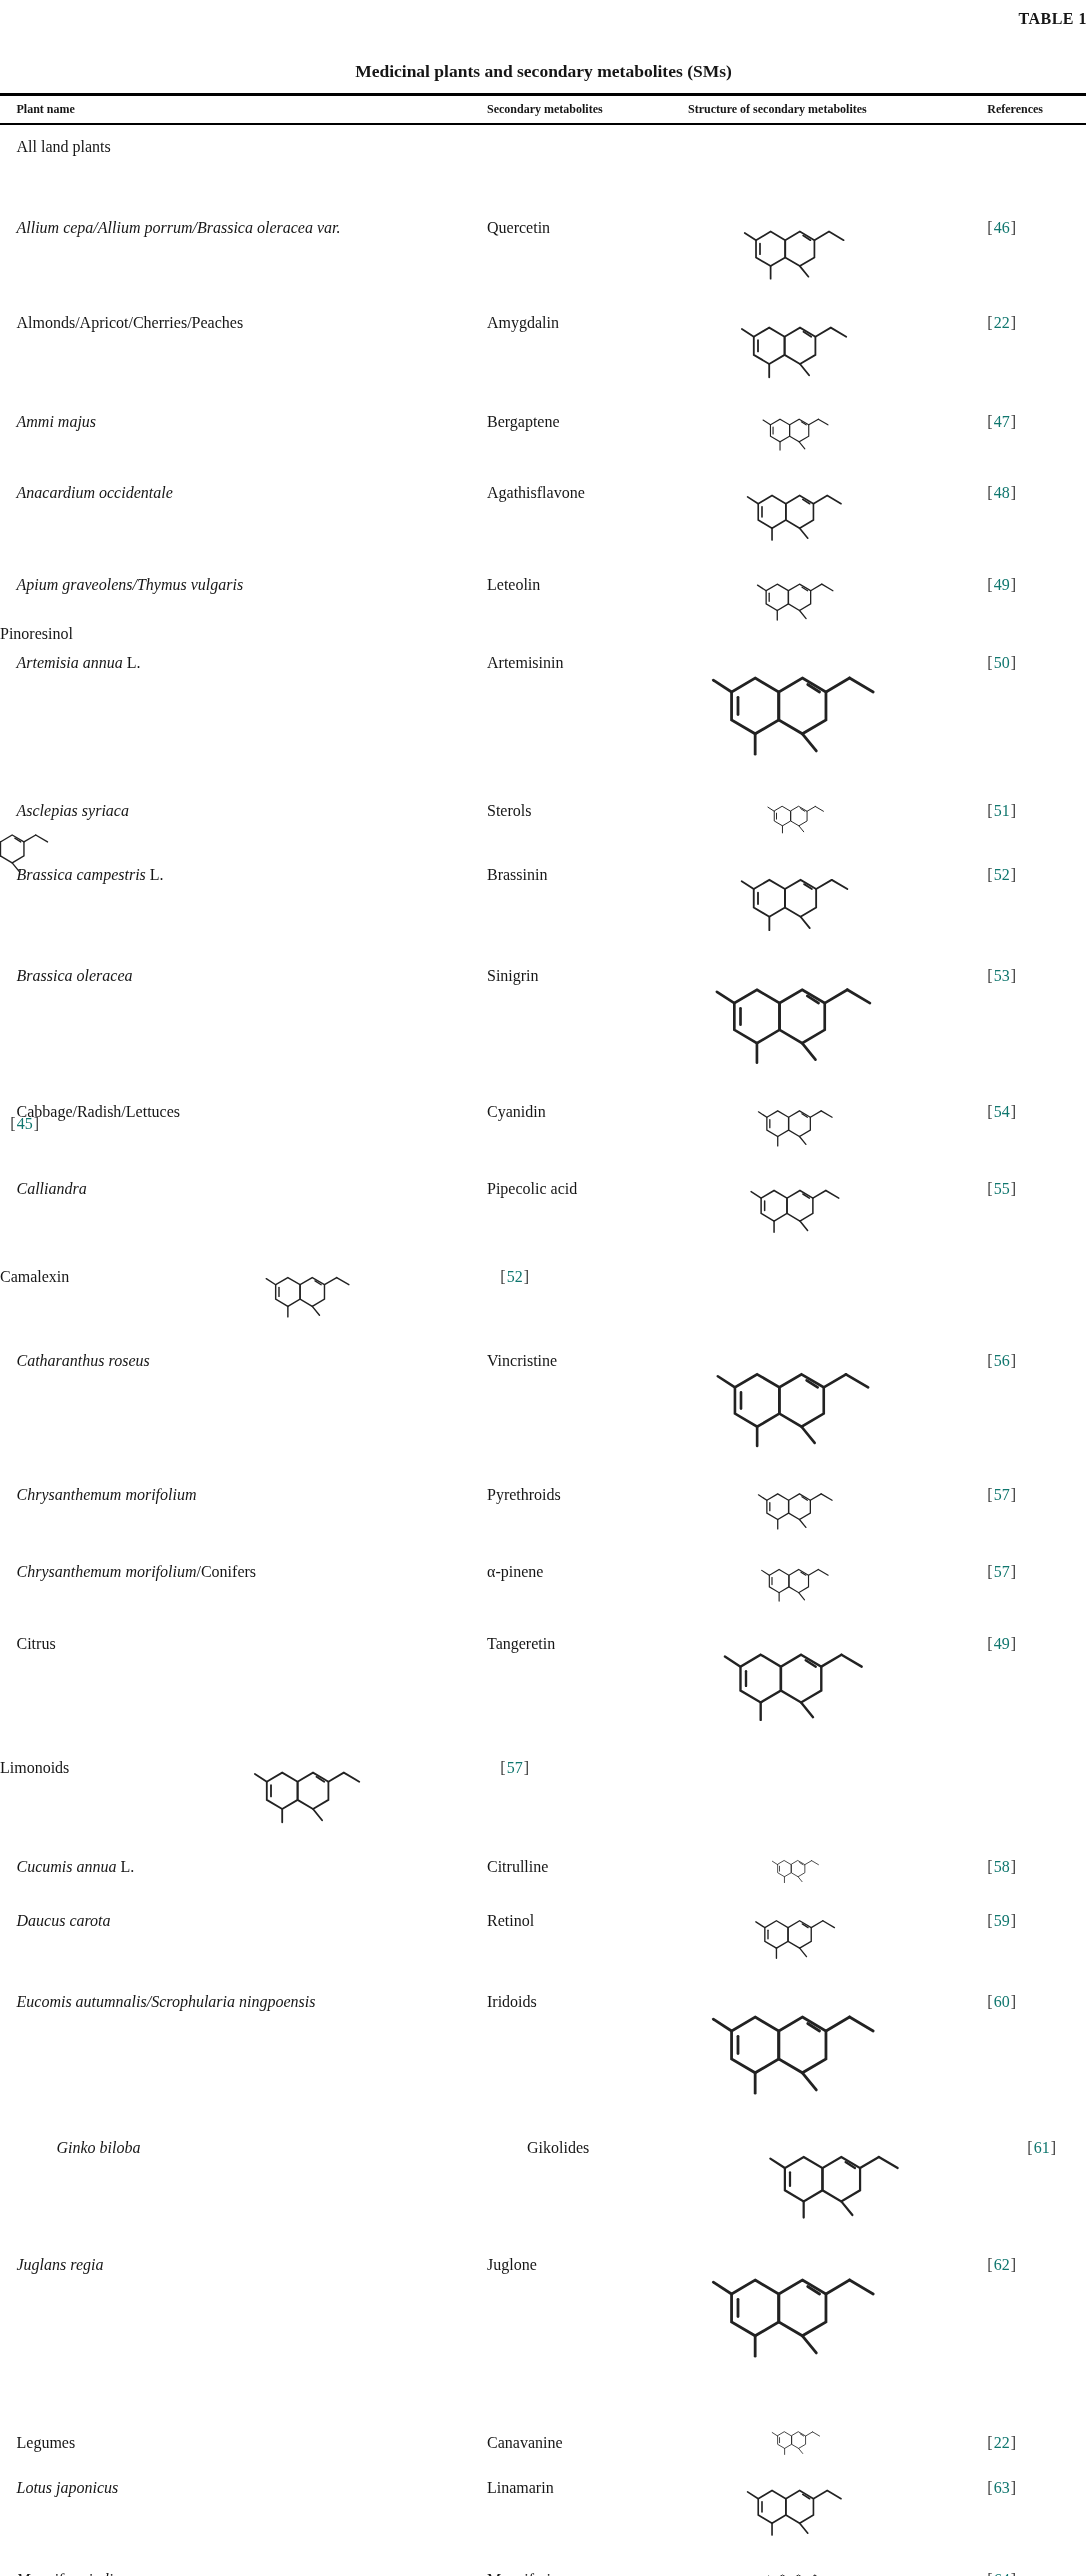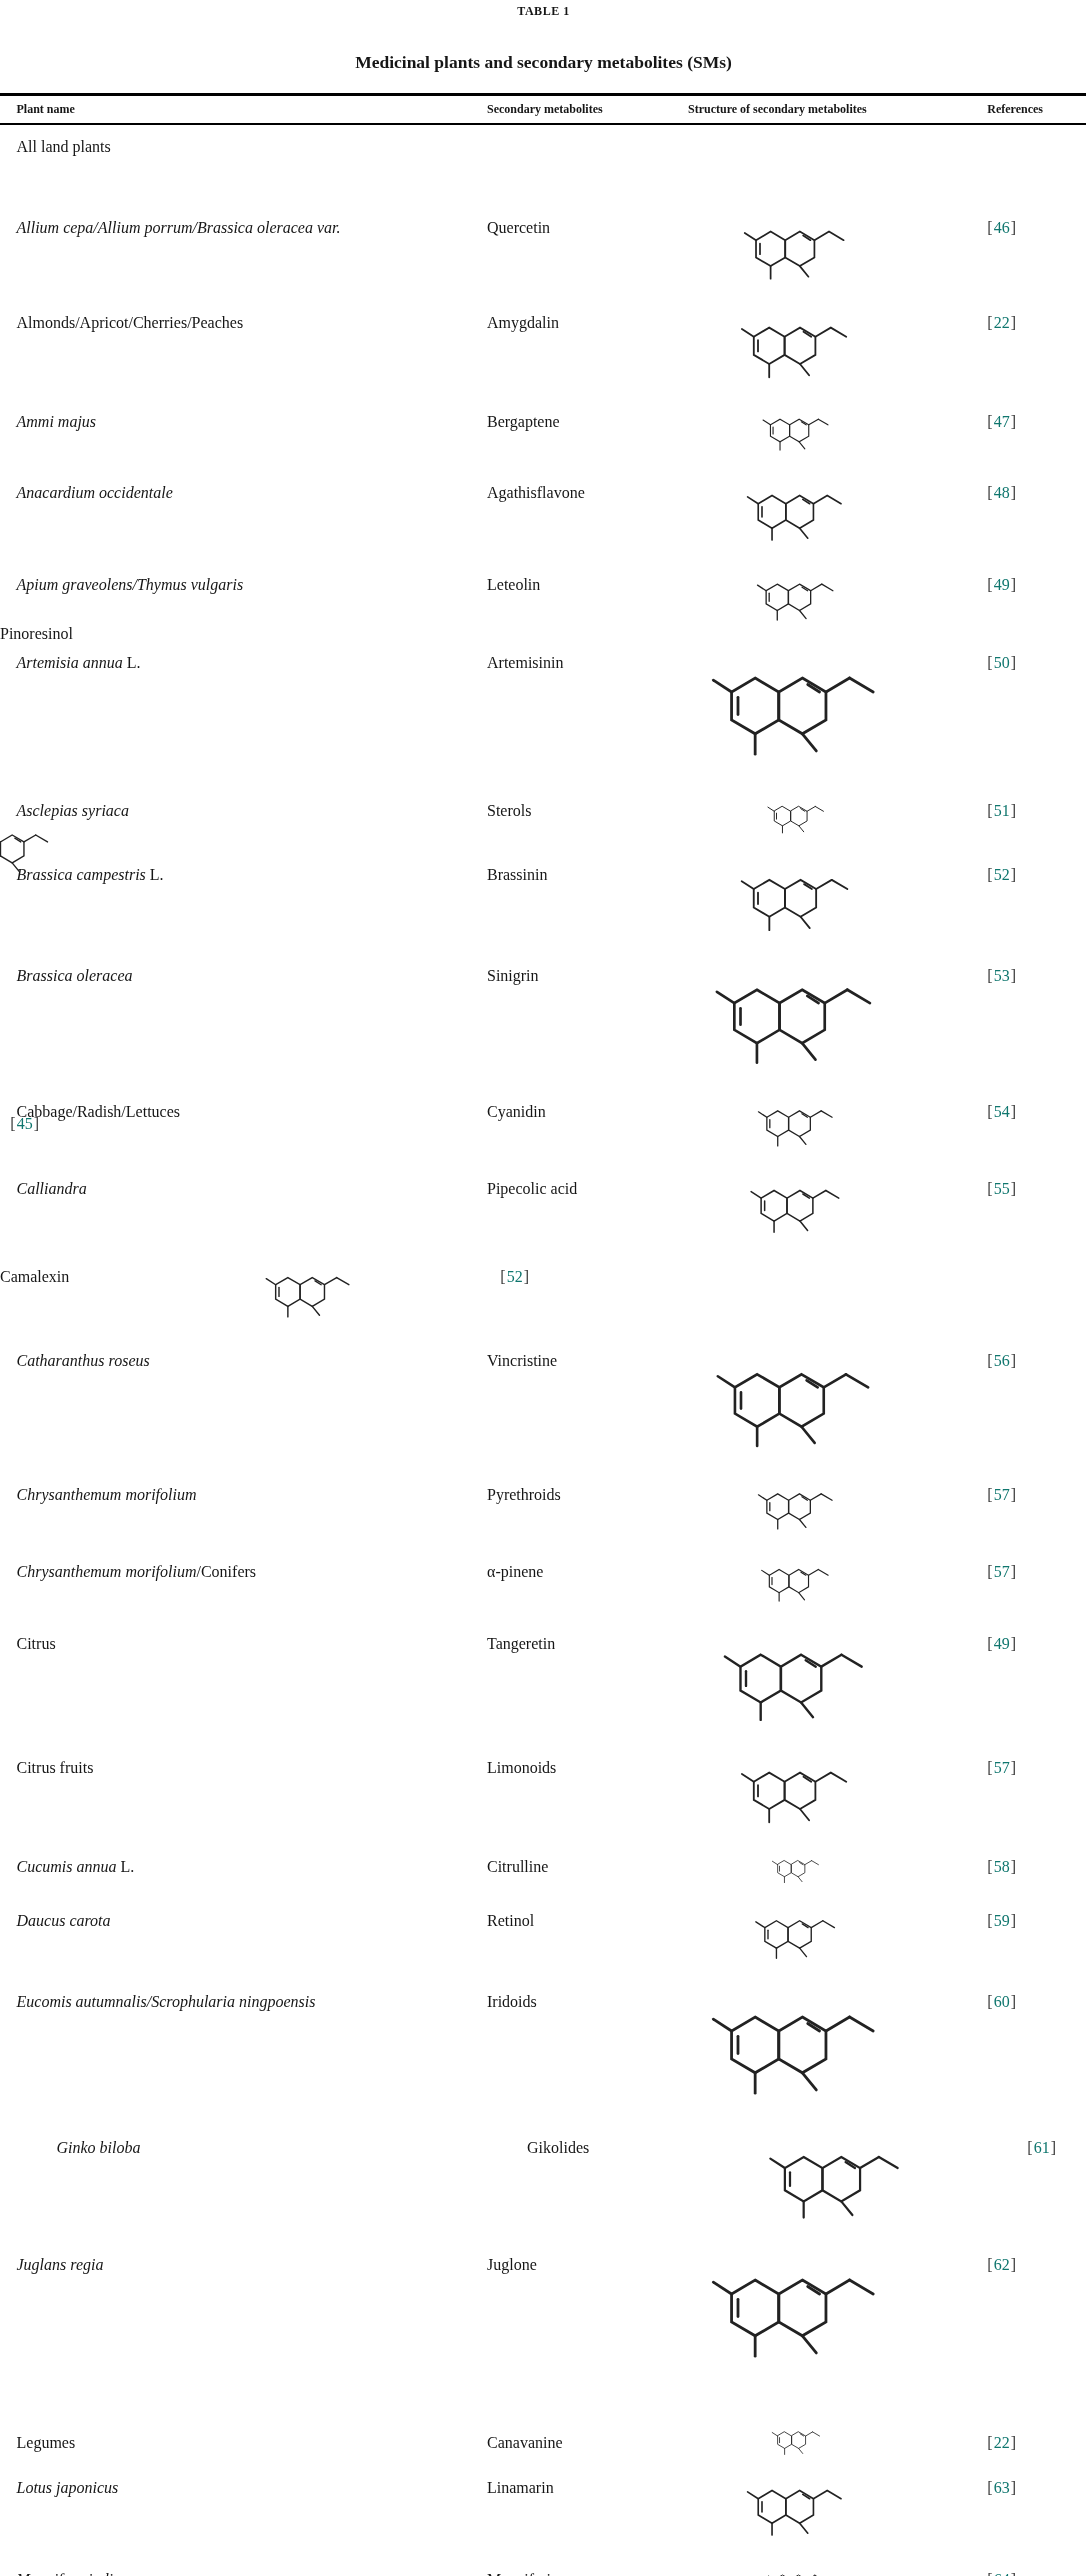--- a/index.html
+++ b/index.html
@@ -1,18 +1,18 @@
 <!DOCTYPE html>
 <html style="font-size:8.2px"><head>
 <meta charset="utf-8">
 <style>
   html,body{margin:0;padding:0;background:#ffffff;}
   .page{position:relative;width:1087px;height:3789px;background:#fff;color:#161616;
         font-family:"Liberation Serif","DejaVu Serif",serif;overflow:hidden;}
-  .title{padding-top:4px;text-align:center;font-size:12px;font-weight:bold;letter-spacing:0.5px;}
+  .title{padding-top:10px;text-align:right;font-size:16px;font-weight:bold;letter-spacing:0.5px;}
   .subtitle{margin-top:33px;text-align:center;font-size:17.5px;font-weight:bold;}
   .table{position:absolute;left:0;top:93px;width:1087px;border-bottom:3.1px solid #000;}
   .thead{display:flex;align-items:center;height:27px;border-top:3.1px solid #000;border-bottom:2.6px solid #000;
          font-weight:bold;font-size:12px;}
   .c{box-sizing:border-box;}
   .c-plant{flex:0 0 487px;padding-left:16.5px;}
   .c-met{flex:0 0 201px;}
   .c-struct{flex:0 0 289px;}
   .c-ref{flex:1 1 auto;padding-left:10.3px;}
   .tbody{width:1087px;}
@@ -423,21 +423,20 @@
           <line x1="90" y1="80" x2="103" y2="96"></line>
         </g>
       </svg>
     </div>
     <div class="c c-ref cell">
       <span class="ref"><span class="br">[</span><span class="num">49</span><span class="br">]</span></span>
     </div>
   </div>
 
   <div class="row" style="height: 99px;">
-    <div class="c c-plant cell"><span>Citrus fruits</span></div>
     <div class="c c-met cell">Limonoids</div>
     <div class="c c-struct cell cell-struct">
       <svg class="mol" viewBox="0 0 170 110" preserveAspectRatio="xMidYMin meet" height="77" width="119">
         <g stroke="#222" stroke-width="2.6" fill="none" stroke-linecap="round">
           <polygon points="46,28 68,41 68,67 46,80 24,67 24,41"></polygon>
           <polygon points="90,28 112,41 112,67 90,80 68,67 68,41"></polygon>
           <line x1="30" y1="46" x2="30" y2="62"></line>
           <line x1="95" y1="34" x2="106" y2="41"></line>
           <line x1="112" y1="41" x2="134" y2="28"></line>
           <line x1="134" y1="28" x2="156" y2="41"></line>

